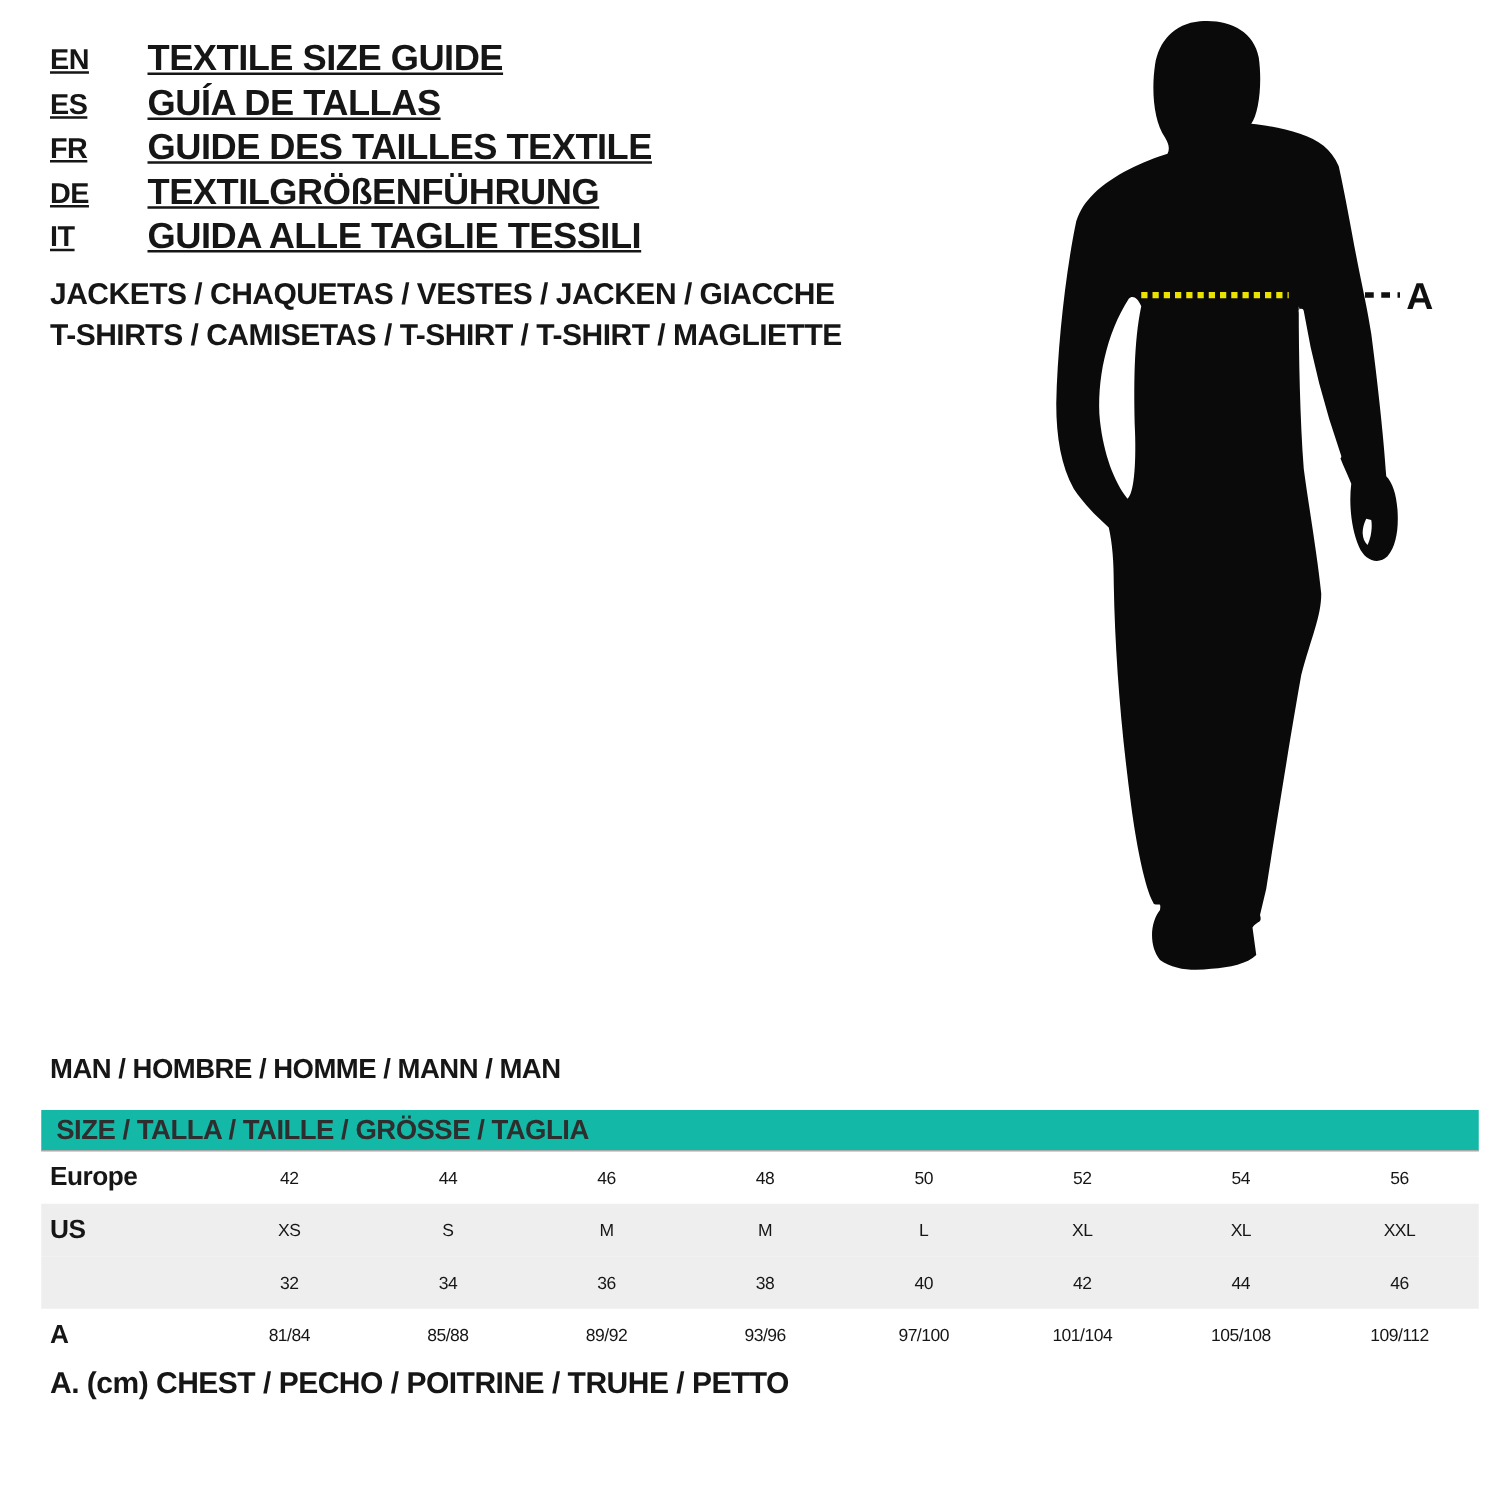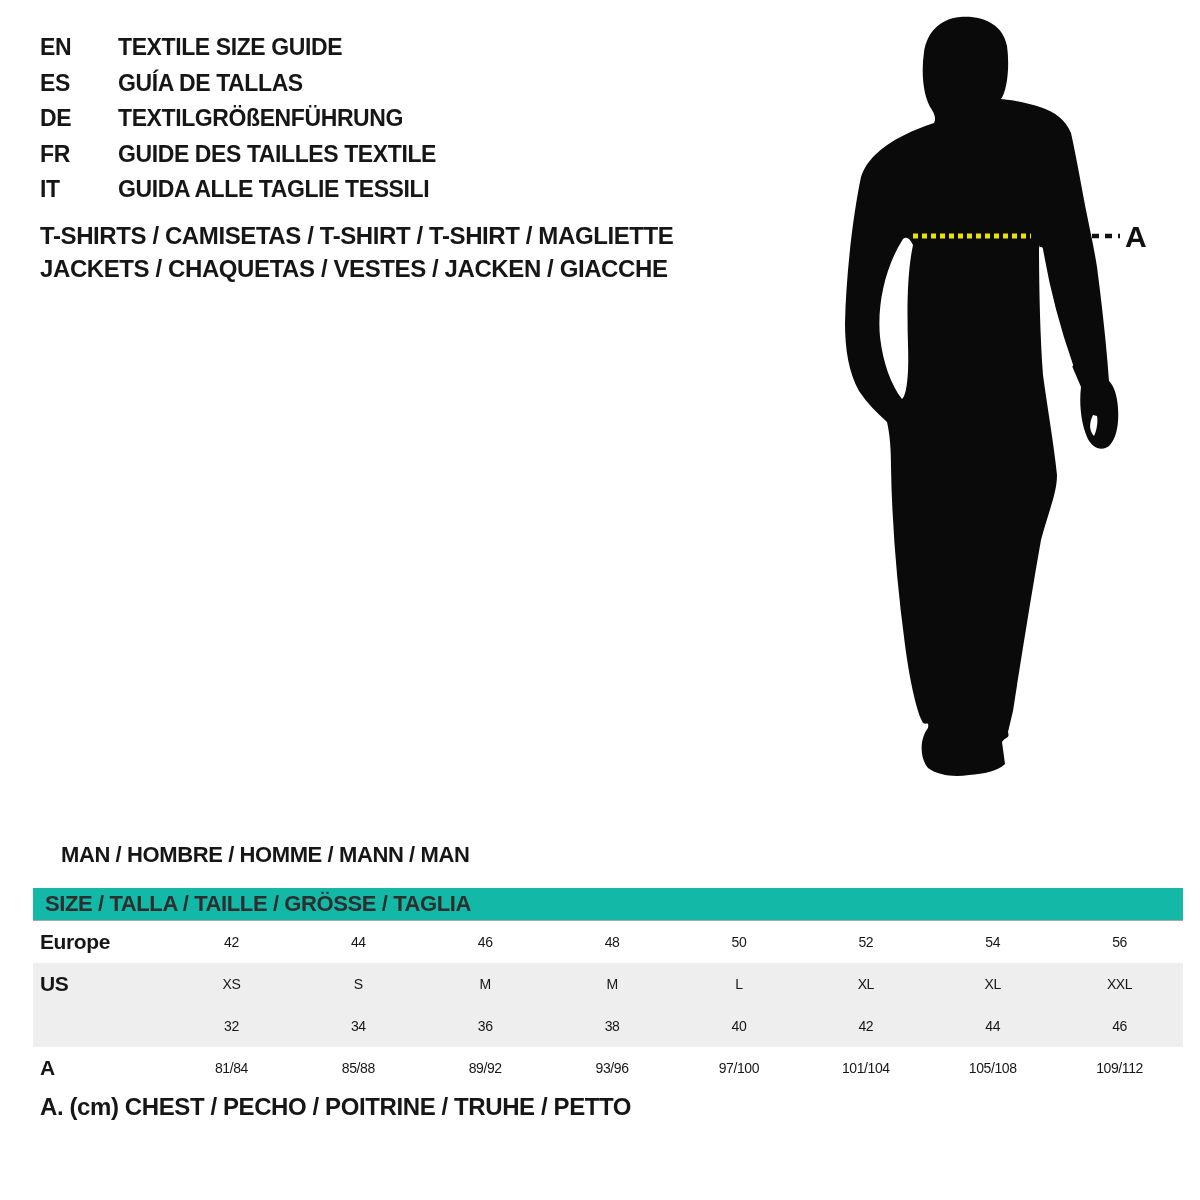--- a/index.html
+++ b/index.html
@@ -5,35 +5,35 @@
   * { margin:0; padding:0; box-sizing:border-box; }
   html,body { background:#ffffff; }
   body { font-family:"Liberation Sans", sans-serif; color:#161616; }
   .canvas {
     position:relative; width:1200px; height:1200px; background:#ffffff;
     overflow:hidden; letter-spacing:-0.4px;
   }
 
   
   .lang-block { position:absolute; left:40px; top:30px; }
-  .lang-row { display:flex; height:35.5px; align-items:center; }
+  .lang-row { display:flex; height:35.5px; align-items:center;text-decoration:underline; }
   .lang-code { width:78px; font-size:23px; font-weight:700; }
-  .lang-label { font-size:23px; font-weight:700; white-space:nowrap; }
+  .lang-label { font-size:29px; font-weight:700; white-space:nowrap; }
 
   
   .categories { position:absolute; left:40px; top:219px; }
   .cat-line { font-size:24px; font-weight:700; line-height:33px; white-space:nowrap; }
 
   
   .figure-wrap { position:absolute; left:835px; top:5px; width:325px; height:780px; }
   .figure-wrap svg { display:block; width:100%; height:100%; }
   .measure-a-text { font-family:"Liberation Sans", sans-serif; font-size:30px; font-weight:700; fill:#101010; }
 
   
-  .man-title { position:absolute; left:40px; top:842px; font-size:22px; font-weight:700;margin-left:21px; }
+  .man-title { position:absolute; left:40px; top:842px; font-size:22px; font-weight:700; }
 
   
   .size-table { position:absolute; left:33px; top:888px; width:1150px; }
   .thead {
     height:33px; display:flex; align-items:center; padding-left:12px;
     font-size:22px; font-weight:700; color:#2e2e2e;
     border-bottom:1px solid #a9a9a9;
   }
   .trow { display:flex; height:42px; align-items:center; }
   .tlabel { width:135px; padding-left:7px; font-size:21px; font-weight:700; }
@@ -50,36 +50,36 @@
   <section class="lang-block">
     <div class="lang-row">
       <span class="lang-code">EN</span>
       <span class="lang-label">TEXTILE SIZE GUIDE</span>
     </div>
     <div class="lang-row">
       <span class="lang-code">ES</span>
       <span class="lang-label">GUÍA DE TALLAS</span>
     </div>
     <div class="lang-row">
+      <span class="lang-code">FR</span>
+      <span class="lang-label">GUIDE DES TAILLES TEXTILE</span>
+    </div>
+    <div class="lang-row">
       <span class="lang-code">DE</span>
       <span class="lang-label">TEXTILGRÖßENFÜHRUNG</span>
-    </div>
-    <div class="lang-row">
-      <span class="lang-code">FR</span>
-      <span class="lang-label">GUIDE DES TAILLES TEXTILE</span>
     </div>
     <div class="lang-row">
       <span class="lang-code">IT</span>
       <span class="lang-label">GUIDA ALLE TAGLIE TESSILI</span>
     </div>
   </section>
 
   <section class="categories">
+    <div class="cat-line">JACKETS / CHAQUETAS / VESTES / JACKEN / GIACCHE</div>
     <div class="cat-line">T-SHIRTS / CAMISETAS / T-SHIRT / T-SHIRT / MAGLIETTE</div>
-    <div class="cat-line">JACKETS / CHAQUETAS / VESTES / JACKEN / GIACCHE</div>
   </section>
 
   <div class="figure-wrap">
     <svg viewBox="0 0 325 780" preserveAspectRatio="none">
 
       <path d="M 125,12
                C 104,14 92,28 89,47
                C 86,68 88,92 97,105
                C 100,110 101,114 99,118
                C 80,124 55,135 40,150

